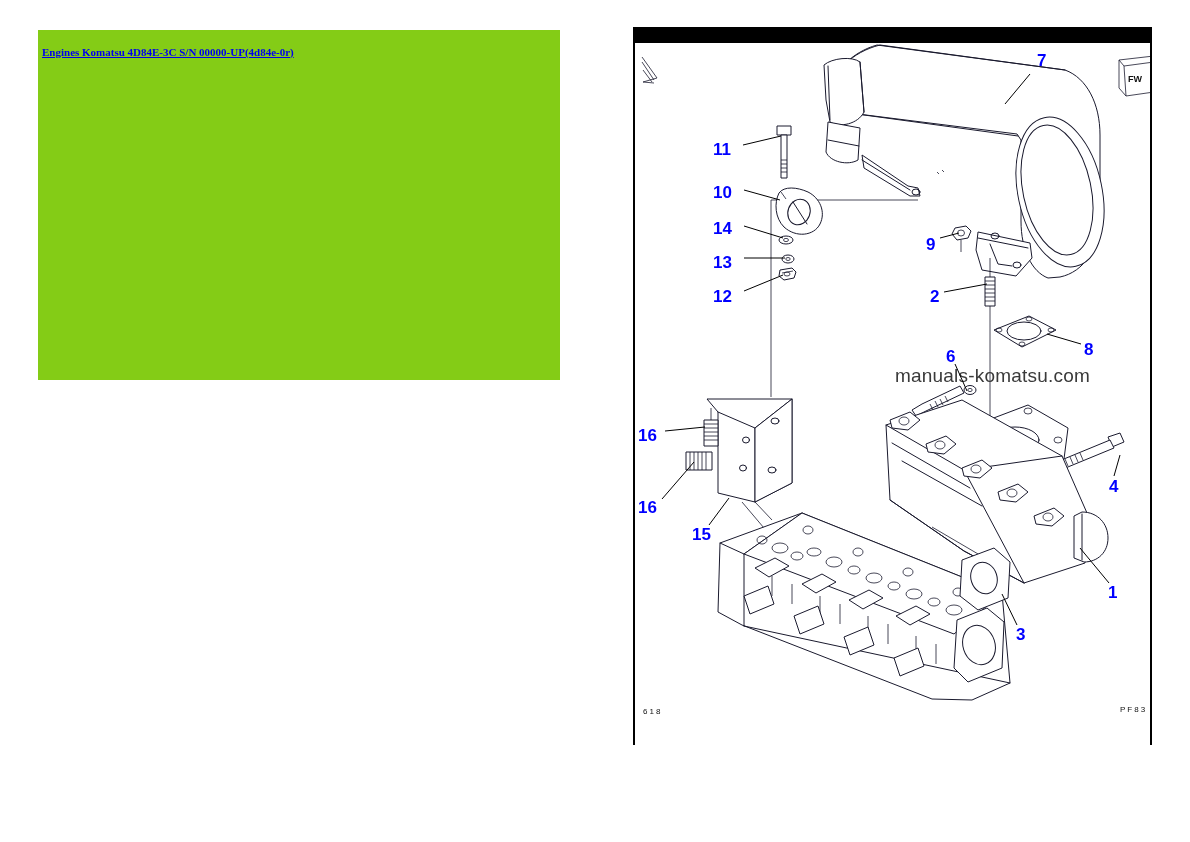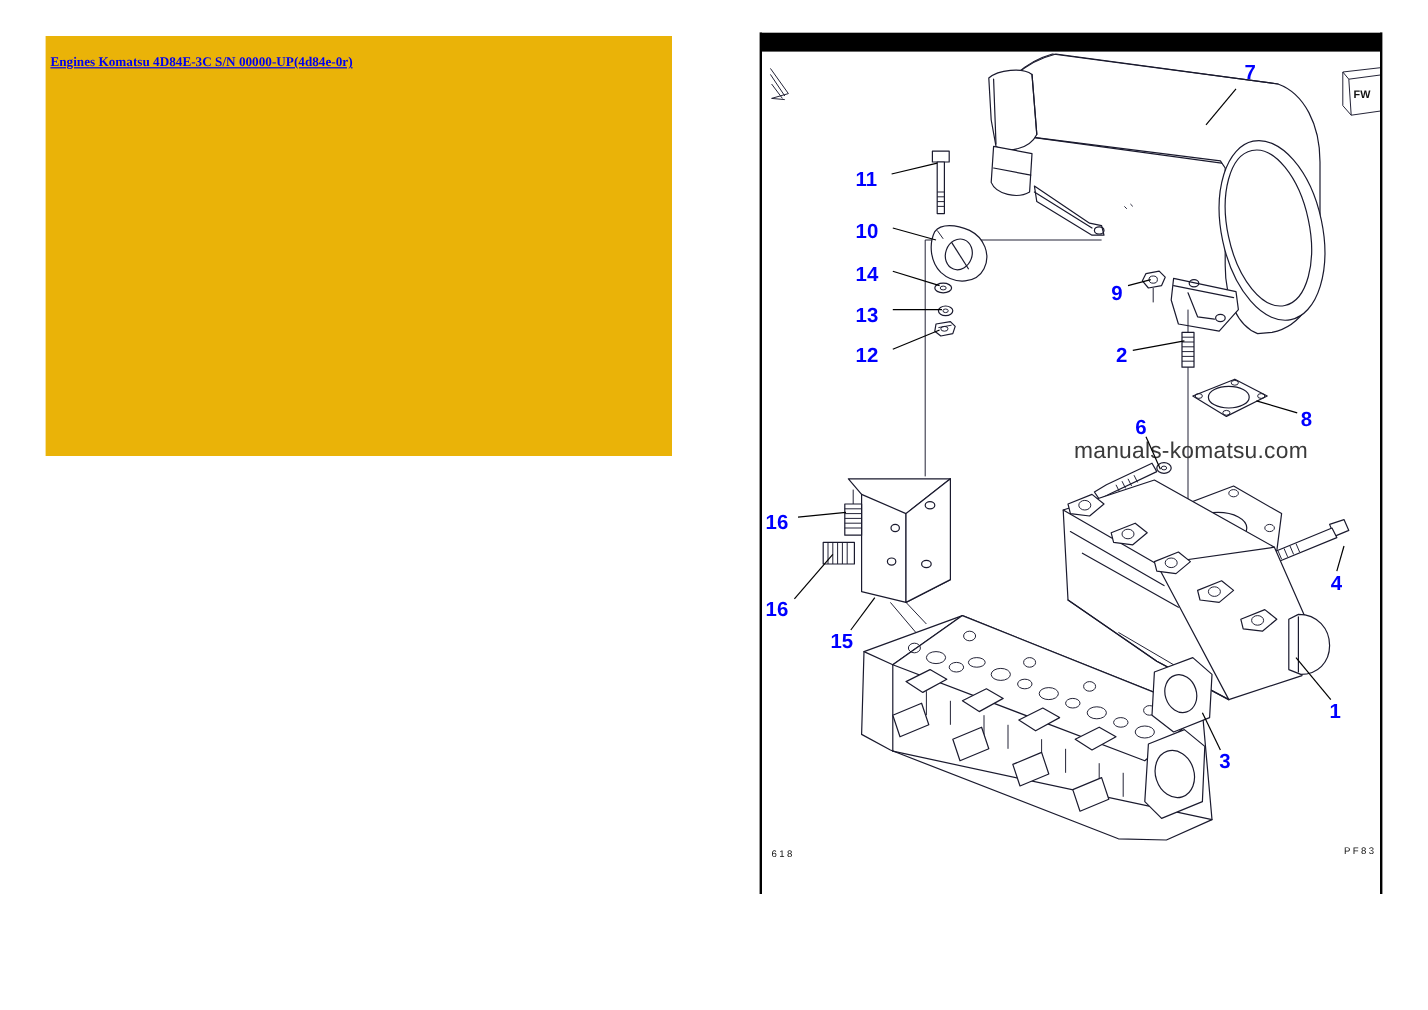--- a/index.html
+++ b/index.html
@@ -15,21 +15,21 @@
     overflow: hidden;
   }
 
   
   #left-panel {
     position: absolute;
     left: 38px;
     top: 30px;
     width: 522px;
     height: 350px;
-    background: #eab308;
+    background: #84cc16;
     overflow: hidden;
   }
   #doc-link {
     position: absolute;
     left: 4px;
     top: 16px;
     color: #0000ee;
     font-family: "Liberation Serif", "DejaVu Serif", serif;
     font-size: 11px;
     font-weight: bold;

